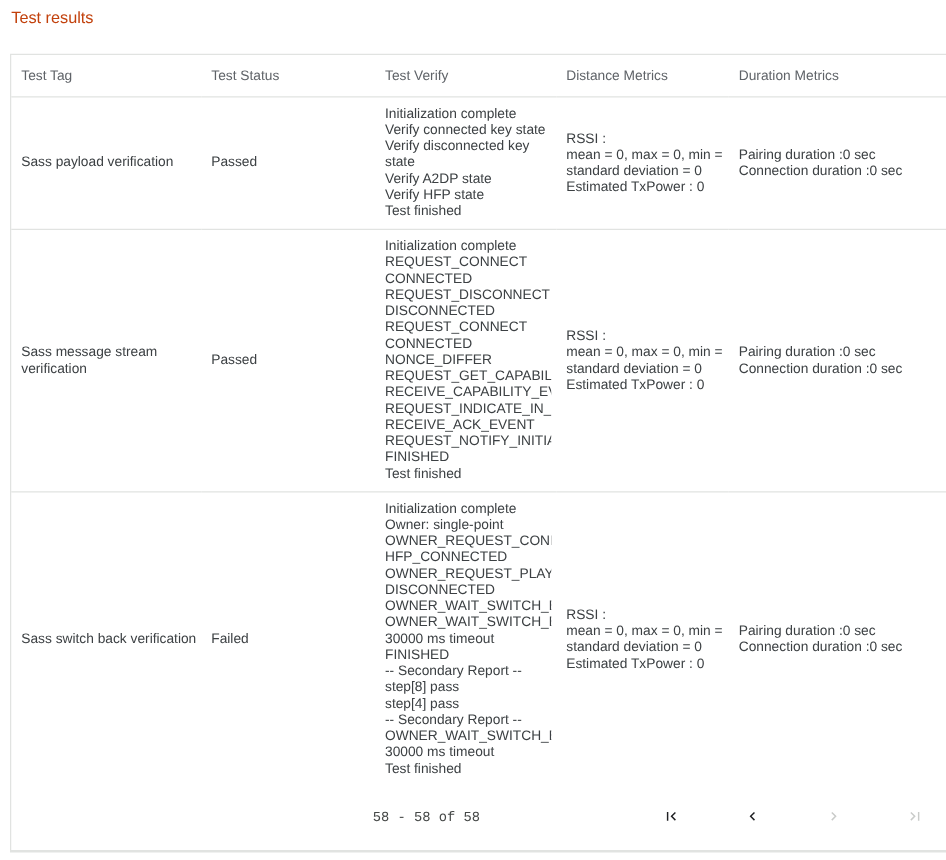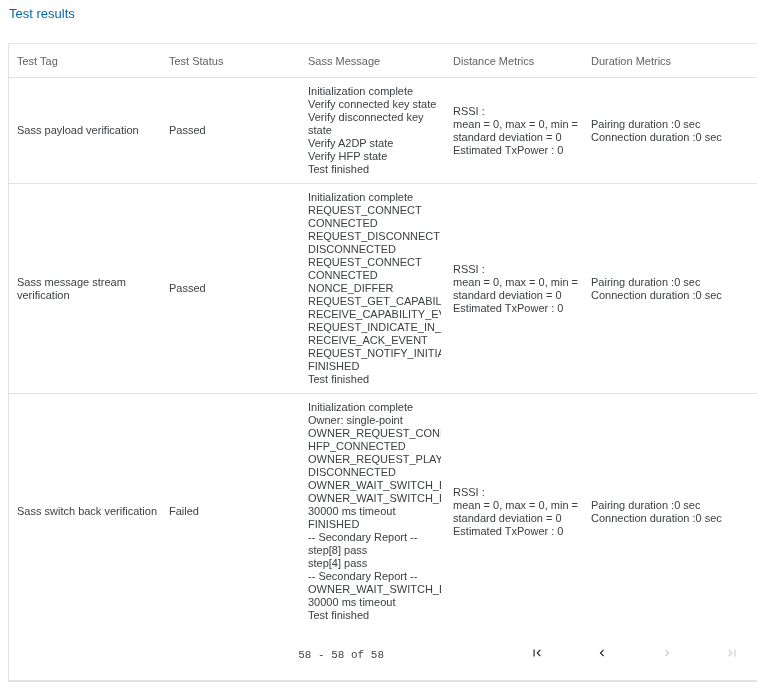--- a/index.html
+++ b/index.html
@@ -5,21 +5,21 @@
   * { margin: 0; padding: 0; box-sizing: border-box; }
   html, body {
     width: 757px; height: 688px;
     background: #ffffff;
     font-family: "Liberation Sans", sans-serif;
     overflow: hidden;
   }
   .page-title {
     padding: 6px 0 0 9px;
     font-size: 13px;
-    color: #0369a1;
+    color: #c2410c;
     font-weight: 400;
   }
   table.results {
     margin: 22px 0 0 8px;
     width: 750px;
     border-collapse: separate;
     border-spacing: 0;
     table-layout: fixed;
     border: 1px solid #e1e3e1;
     border-bottom-width: 2px;
@@ -90,21 +90,21 @@
     <col class="c1">
       <col class="c2">
       <col class="c3">
       <col class="c4">
       <col class="c5">
   </colgroup>
   <thead>
     <tr>
       <th>Test Tag</th>
       <th>Test Status</th>
-      <th>Sass Message</th>
+      <th>Test Verify</th>
       <th>Distance Metrics</th>
       <th>Duration Metrics</th>
     </tr>
   </thead>
   <tbody>
   <tr>
     <td>Sass payload verification</td>
     <td>Passed</td>
     <td>
           <div class="msg-line">Initialization complete</div>

